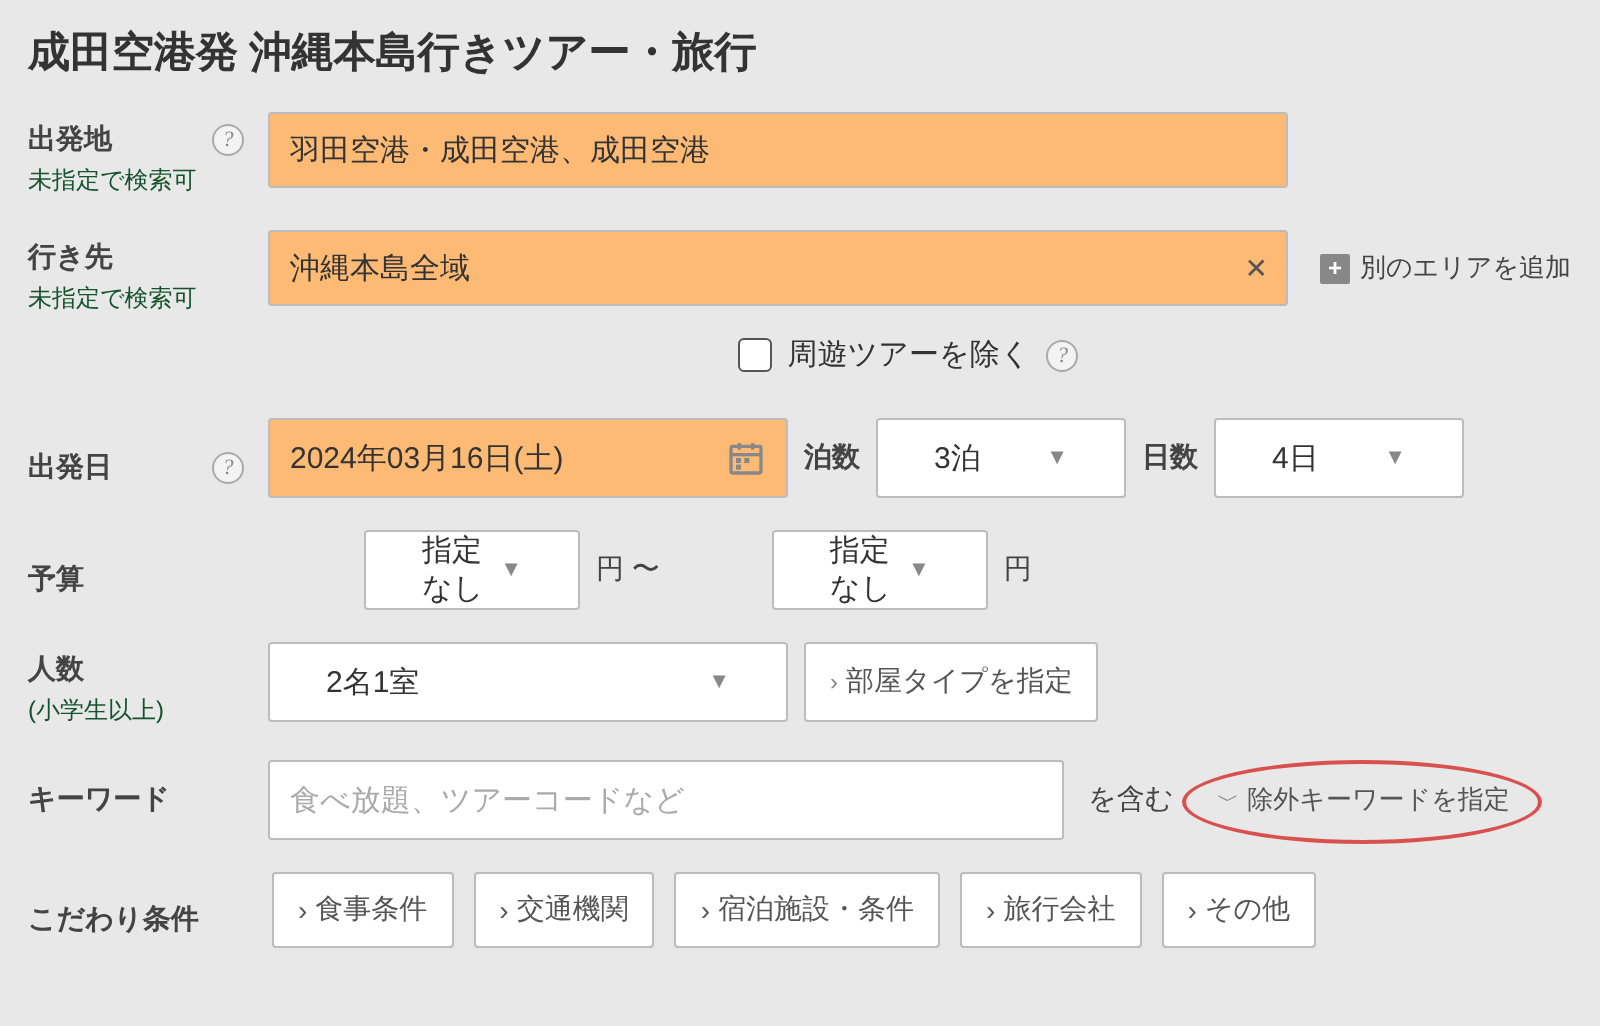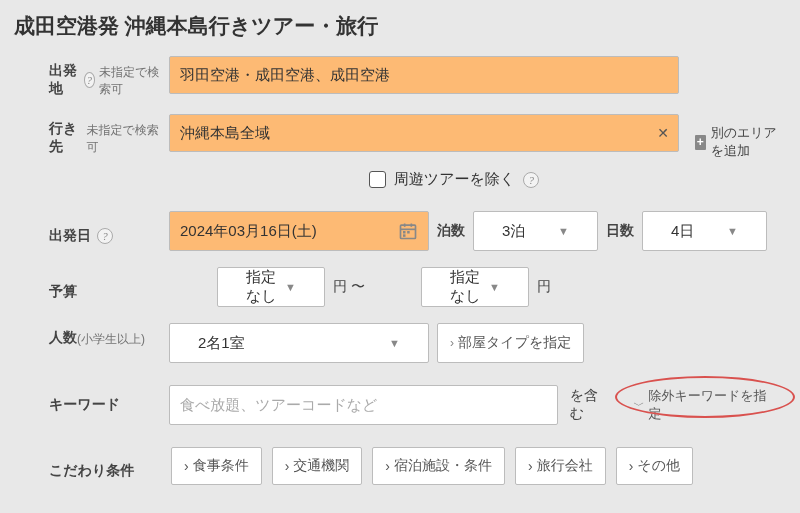--- a/index.html
+++ b/index.html
@@ -20,37 +20,36 @@
   .row {
     display: flex;
     align-items: flex-start;
     margin-bottom: 16px;
     gap: 8px;
   }
   .label-col {
     width: 112px;
     flex-shrink: 0;
     display: flex;
-    flex-direction: row;
+    flex-direction: column;
     padding-top: 5px;
-    margin-left: 35px;
   }
   .label-line {
     display: flex;
     align-items: center;
     gap: 6px;
   }
   .label-text {
     font-size: 14px;
     font-weight: bold;
     color: #444;
   }
   .label-sub {
     font-size: 12px;
-    color: #737373;
+    color: #14532d;
     margin-top: 3px;
   }
   .help-icon {
     width: 16px;
     height: 16px;
     border-radius: 50%;
     border: 1px solid #aaa;
     background: #f3f3f3;
     color: #888;
     font-size: 11px;

